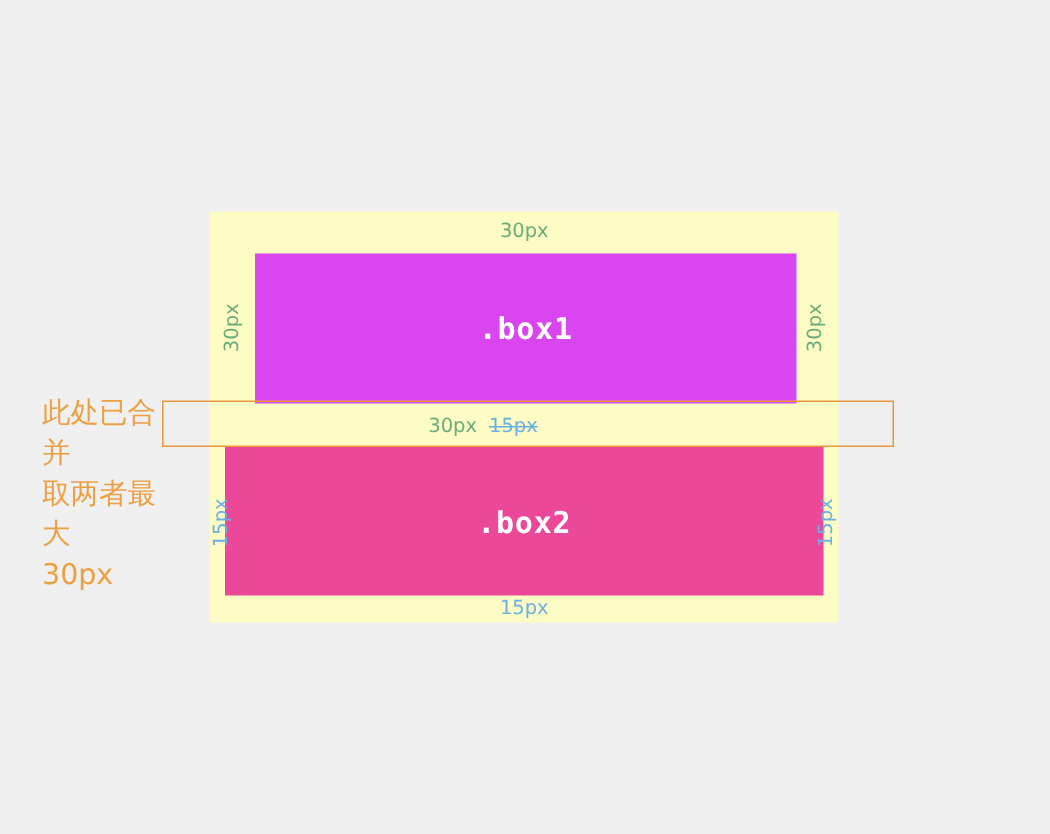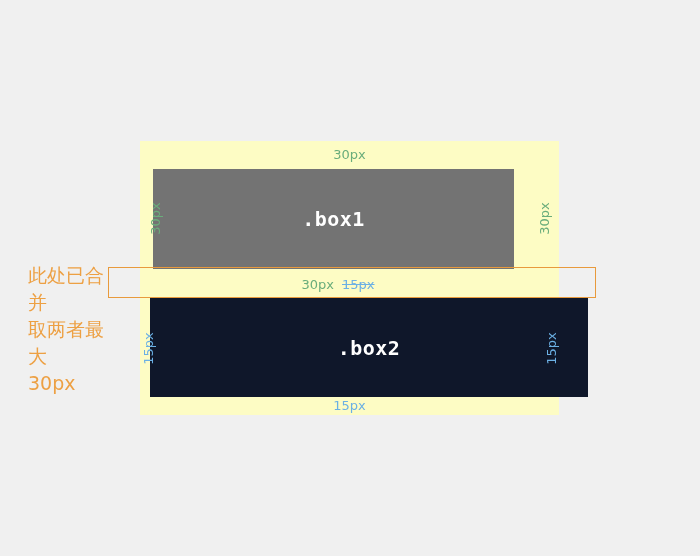--- a/index.html
+++ b/index.html
@@ -32,32 +32,32 @@
     display: flex;
     align-items: center;
     justify-content: center;
     color: #ffffff;
     font-family: "DejaVu Sans Mono", "Liberation Mono", monospace;
     font-size: 20px;
     font-weight: bold;
     letter-spacing: 0.5px;
   }
   #box1 {
-    left: 13px;
+    left: 30px;
     top: 28px;
     width: 361px;
     height: 100px;
-    background: #737373;
+    background: #d946ef;
   }
   #box2 {
     left: 10px;
     top: 157px;
-    width: 438px;
+    width: 399px;
     height: 99px;
-    background: #0f172a;
+    background: #ec4899;
   }
 
   
   .mlabel {
     position: absolute;
     font-size: 13px;
     white-space: nowrap;
     line-height: 1;
   }
   .mlabel.green { color: #6aad7b; }
@@ -84,21 +84,21 @@
   }
   
   #label-right-30 {
     left: 381px;
     top: 71px;
     width: 46px;
     text-align: center;
   }
   
   #label-mid {
-    left: 16px;
+    left: 0;
     top: 137px;
     width: 364px;
     text-align: center;
   }
   #label-mid .m30 { color: #6aad7b; }
   #label-mid .m15 {
     color: #6bb0e4;
     text-decoration: line-through;
     text-decoration-color: #6bb0e4;
     margin-left: 8px;

